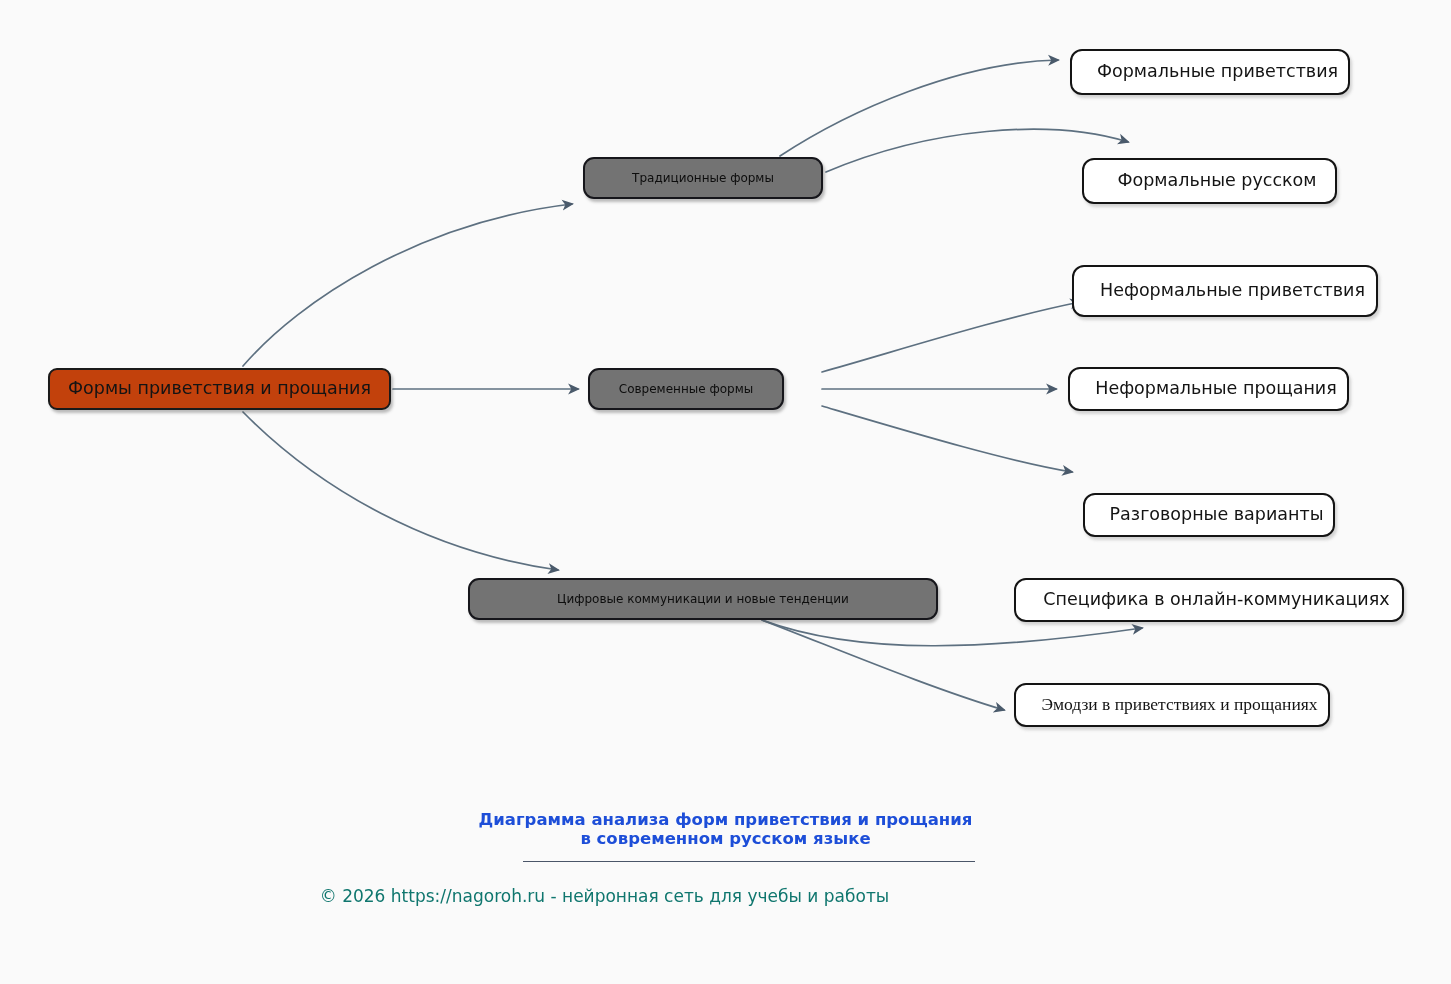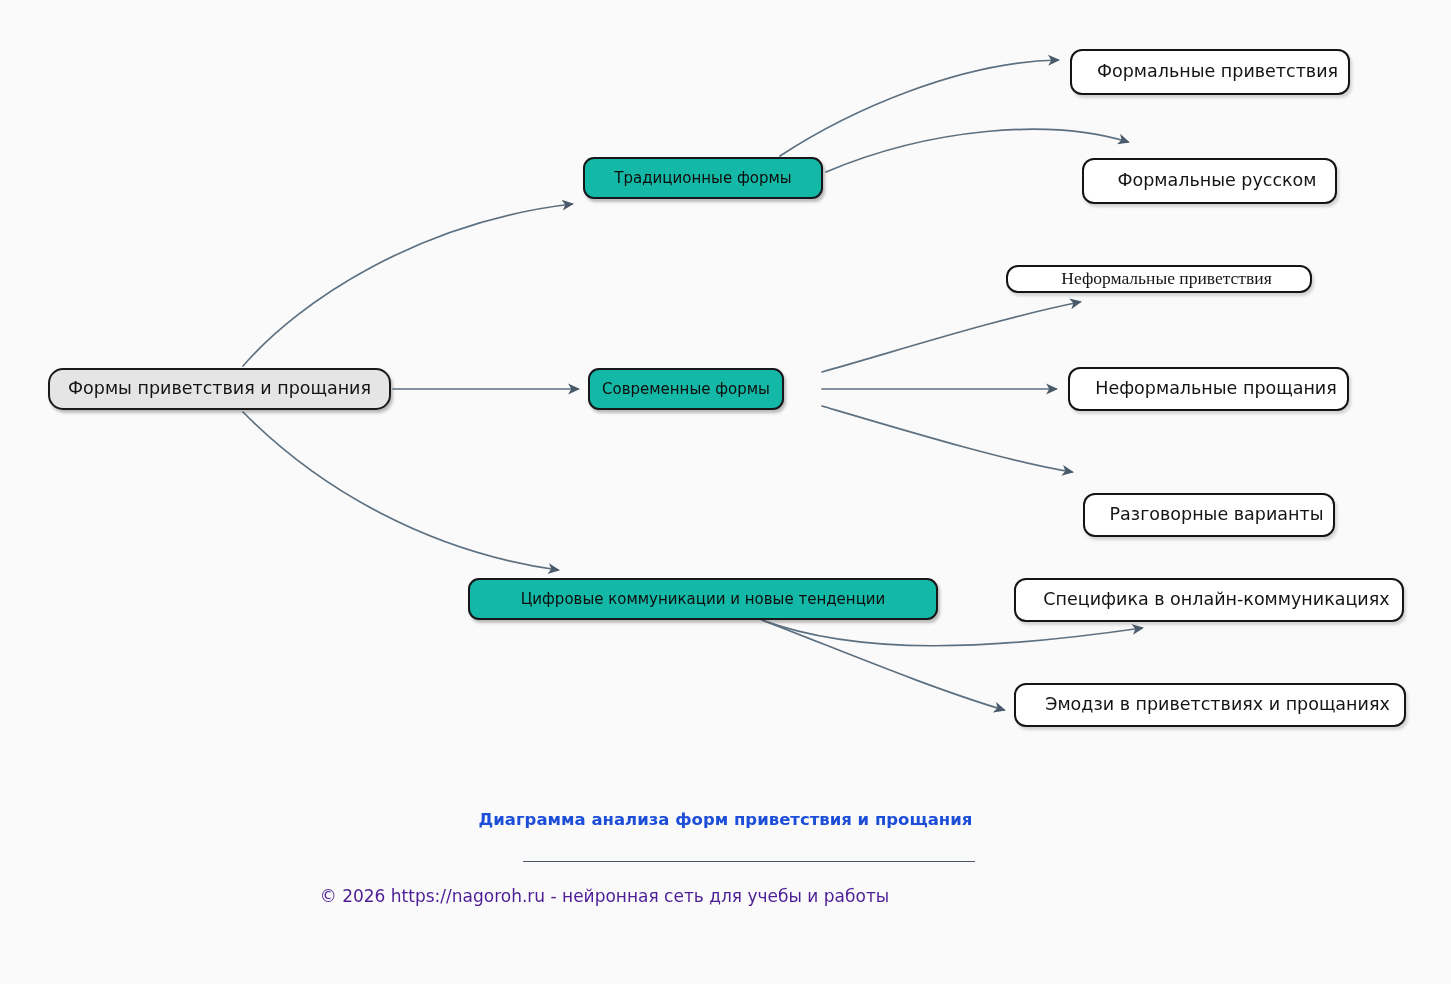--- a/index.html
+++ b/index.html
@@ -26,33 +26,33 @@
   .node {
     position: absolute;
     box-sizing: border-box;
     display: flex;
     align-items: center;
     justify-content: center;
     white-space: nowrap;
     line-height: 1;
   }
   .node-root {
-    background: #e5e5e5;
+    background: #c2410c;
     border: 2px solid #1a1a1a;
-    border-radius: 15px;
+    border-radius: 9px;
     color: #141414;
     font-size: 17.5px;
     box-shadow: 2px 3px 3px rgba(70,70,70,0.35);
   }
   .node-branch {
-    background: #14b8a6;
+    background: #737373;
     border: 2px solid #16161b;
     border-radius: 11px;
     color: #0d0d0d;
-    font-size: 15px;
+    font-size: 12px;
     box-shadow: 2px 3px 3px rgba(70,70,70,0.35);
   }
   .node-leaf {
     background: #ffffff;
     border: 2px solid #141414;
     border-radius: 12px;
     color: #141414;
     font-size: 17.5px;
     box-shadow: 2px 3px 3px rgba(120,120,120,0.30);
     padding-left: 15px;
@@ -76,21 +76,21 @@
     width: 452px;
     height: 0;
     border-top: 1.6px solid #4a5568;
   }
   #footer {
     position: absolute;
     left: 0;
     top: 886px;
     width: 1209px;
     text-align: center;
-    color: #4c1d95;
+    color: #0f766e;
     font-size: 17px;
   }
 </style>
 </head>
 <body>
 
 <div id="canvas">
 
   <svg id="edges">
     <defs>
@@ -121,41 +121,42 @@
       </div>
       <div class="node node-leaf" style="left: 1070px; top: 49px; width: 280px; height: 46px;">
         <span>Формальные приветствия</span>
       </div>
       <div class="node node-leaf" style="left: 1082px; top: 158px; width: 255px; height: 46px;">
         <span>Формальные русском</span>
       </div>
       <div class="node node-branch" style="left: 588px; top: 368px; width: 196px; height: 42px;">
         <span>Современные формы</span>
       </div>
-      <div class="node node-leaf" style="left: 1006px; top: 265px; width: 306px; height: 28px; font-family: Liberation Serif, serif;">
+      <div class="node node-leaf" style="left: 1072px; top: 265px; width: 306px; height: 52px;">
         <span>Неформальные приветствия</span>
       </div>
       <div class="node node-leaf" style="left: 1068px; top: 367px; width: 281px; height: 44px;">
         <span>Неформальные прощания</span>
       </div>
       <div class="node node-leaf" style="left: 1083px; top: 471px; width: 252px; height: 44px; margin-top: 22px;">
         <span>Разговорные варианты</span>
       </div>
       <div class="node node-branch" style="left: 468px; top: 578px; width: 470px; height: 42px;">
         <span>Цифровые коммуникации и новые тенденции</span>
       </div>
       <div class="node node-leaf" style="left: 1014px; top: 578px; width: 390px; height: 44px;">
         <span>Специфика в онлайн-коммуникациях</span>
       </div>
-      <div class="node node-leaf" style="left: 1014px; top: 683px; width: 392px; height: 44px;">
+      <div class="node node-leaf" style="left: 1014px; top: 683px; width: 316px; height: 44px; font-family: Liberation Serif, serif;">
         <span>Эмодзи в приветствиях и прощаниях</span>
       </div>
     </div>
 
   <div id="caption">
     <span>Диаграмма анализа форм приветствия и прощания</span>
+    <span id="caption-line2">в современном русском языке</span>
   </div>
 
   <div id="separator"></div>
 
   <div id="footer">© 2026 https://nagoroh.ru - нейронная сеть для учебы и работы</div>
 
 </div>
 
 </body></html>

